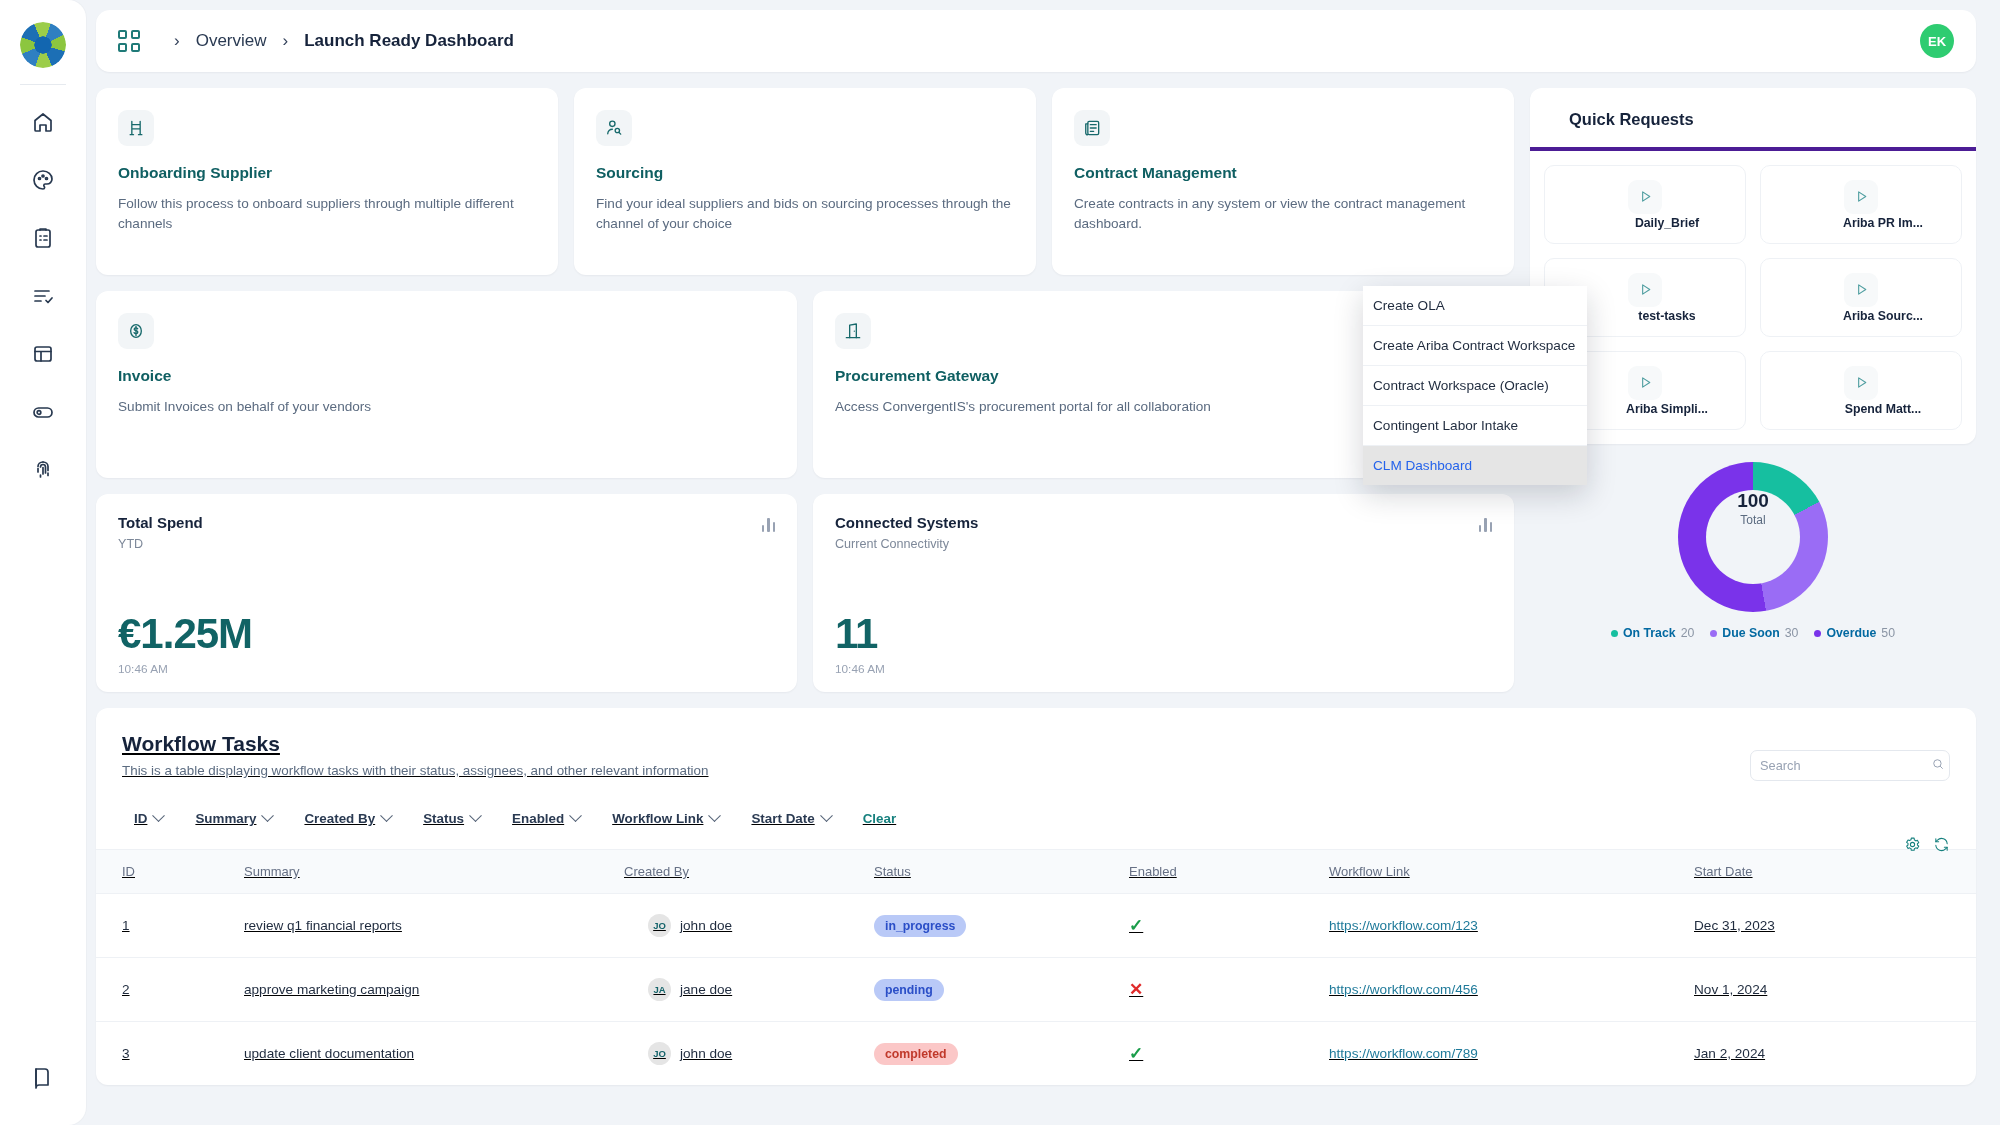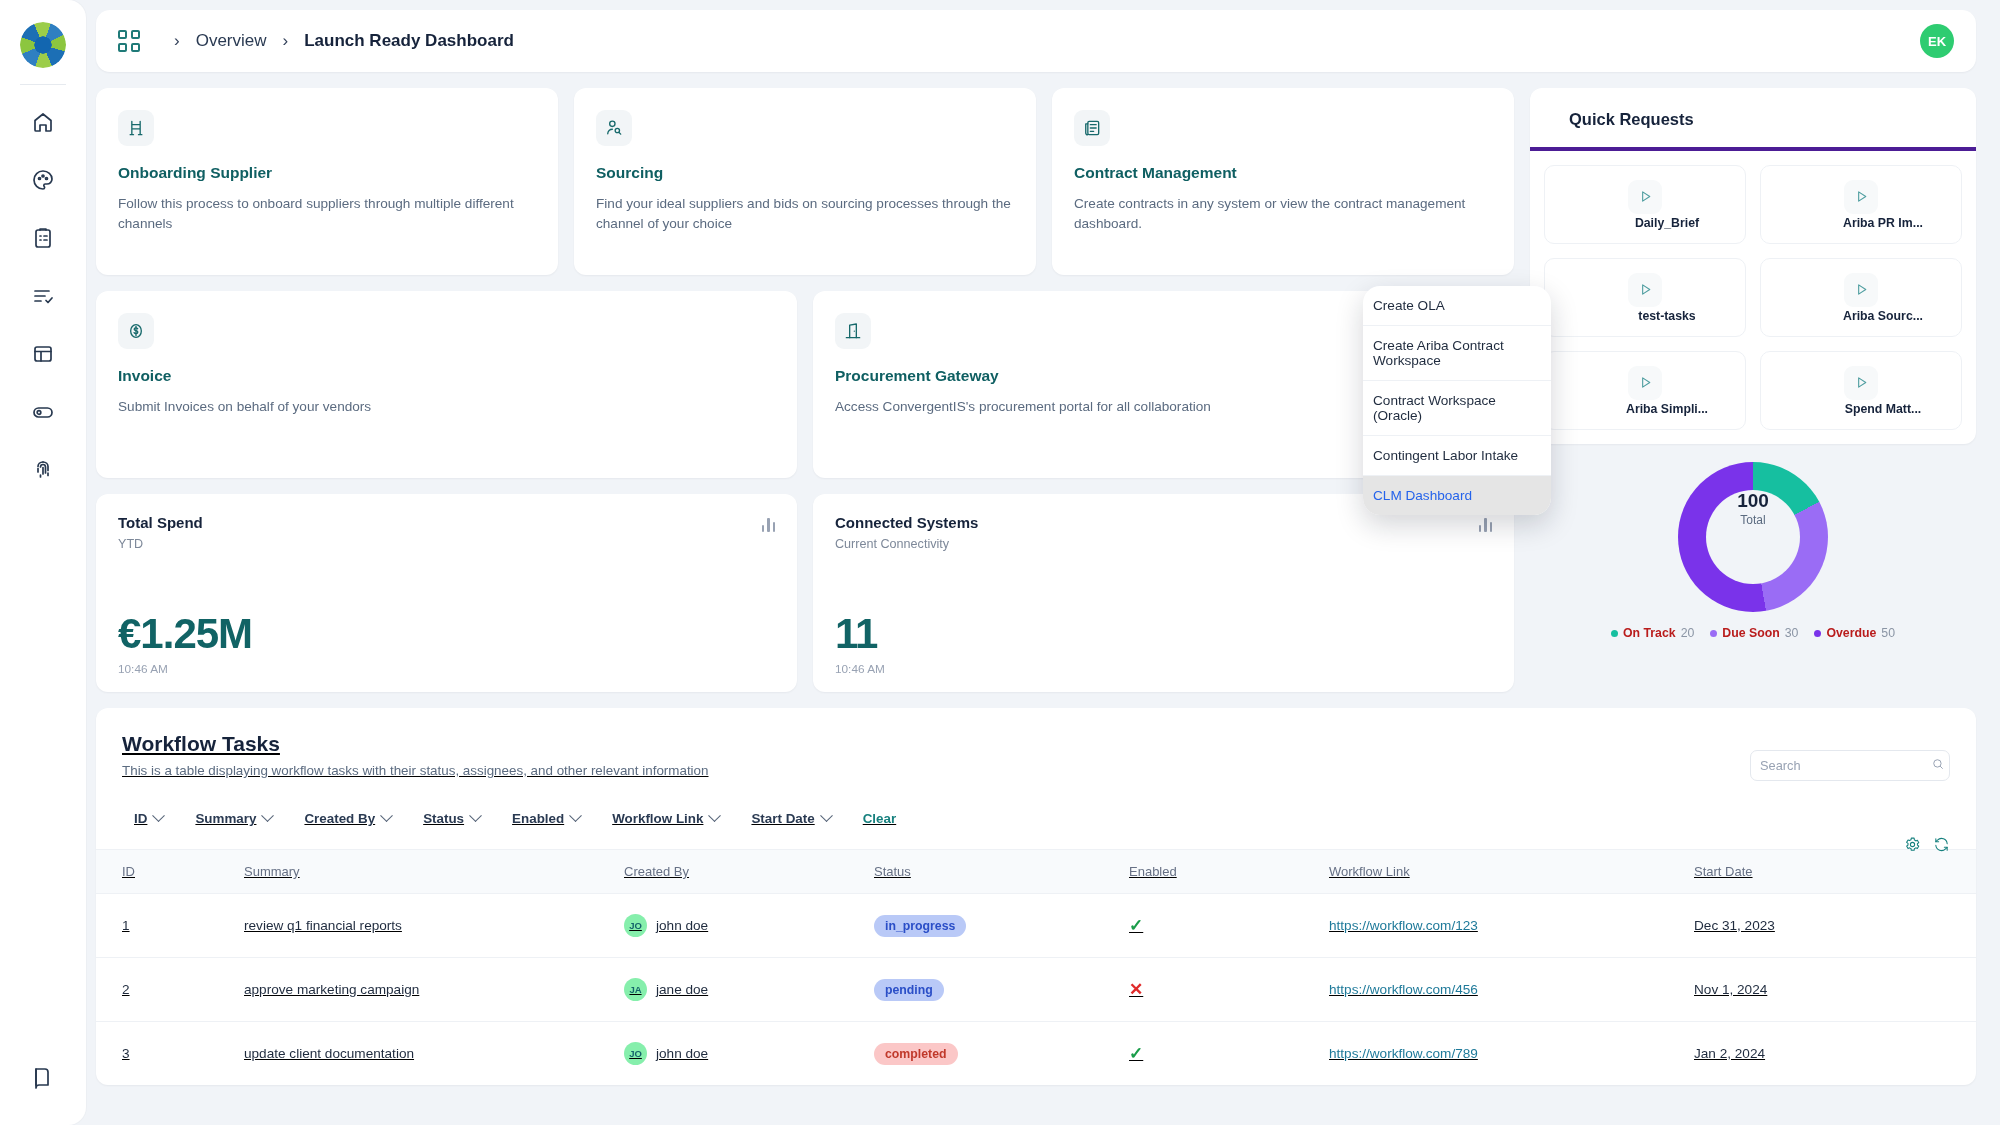--- a/index.html
+++ b/index.html
@@ -122,21 +122,21 @@
   .donut { width: 150px; height: 150px; border-radius: 50%; position: relative; }
   .donut-hole {
     position: absolute; inset: 28px; background: #f1f4f8; border-radius: 50%;
     display: flex; flex-direction: column; align-items: center; justify-content: flex-start;
   }
   .donut-num { font-size: 19px; font-weight: bold; color: #16233b; }
   .donut-lbl { font-size: 12px; color: #5b6b80; margin-top: 1px; }
   .legend { display: flex; gap: 16px; margin-top: 14px; align-items: center; }
   .lg { display: flex; align-items: center; gap: 5px; font-size: 12.3px; }
   .lg .dot { width: 7px; height: 7px; border-radius: 50%; display: inline-block; }
-  .lg .name { color: #b91c1c; font-weight: bold; }
+  .lg .name { color: #0369a1; font-weight: bold; }
   .lg .val { color: #8b95a5; }
 
   
   .wf-card {
     margin-top: 16px; background: #fff; border-radius: 12px;
     box-shadow: 0 1px 2px rgba(16,24,40,.05); padding: 24px 0 0; position: relative; text-decoration: underline;
   }
   .wf-head { padding: 0 26px; }
   .wf-title { color: #16233b; font-size: 21px; font-weight: bold; }
   .wf-sub { color: #5b6b80; font-size: 13.4px; margin-top: 7px; }
@@ -177,35 +177,35 @@
   .c-id { width: 148px; padding-left: 26px !important; }
   thead .c-id { padding-left: 26px; }
   .c-sum { width: 380px; }
   .c-by  { width: 250px; }
   .c-st  { width: 255px; }
   .c-en  { width: 200px; }
   .c-wl  { width: 365px; }
   .c-sd  { padding-right: 26px; }
 
   .person { display: flex; align-items: center; gap: 9px; }
-  .pav { width: 23px; height: 23px; border-radius: 50%; background: #86efac;
+  .pav { width: 23px; height: 23px; border-radius: 50%; background: #e5e5e5;
          color: #14636a; font-size: 9.5px; font-weight: bold;
-         display: flex; align-items: center; justify-content: center; }
+         display: flex; align-items: center; justify-content: center; margin-left: 24px; }
   .badge { display: inline-block; padding: 4px 11px; border-radius: 11px;
            font-size: 12.3px; font-weight: bold; }
   .b-blue   { background: #b9c9f7; color: #2a4ec7; }
   .b-red    { background: #fbc7c7; color: #c0392b; }
   .chk { color: #1a9d4a; font-size: 17px; font-weight: bold; }
   .crs { color: #e02b2b; font-size: 17px; font-weight: bold; }
   .link { color: #1f7a9a; font-size: 13.6px; cursor: pointer; }
 
   
   .dropdown {
-    position: absolute; left: 1363px; top: 286px; width: 188px; background: #fff;
-    border-radius: 17px; box-shadow: 0 10px 28px rgba(16,24,40,.18); overflow: hidden;
+    position: absolute; left: 1363px; top: 286px; width: 224px; background: #fff;
+    border-radius: 0; box-shadow: 0 10px 28px rgba(16,24,40,.18); overflow: hidden;
     z-index: 50;
   }
   .dd-item { padding: 12px 10px; font-size: 13.6px; color: #1f2b3e; cursor: pointer;
              border-bottom: 1px solid #eef1f5; }
   .dd-item:last-child { border-bottom: 0; }
   .dd-item.active { background: #e5e5e5; color: #2563eb; }
 </style>
 </head>
 <body>
 

